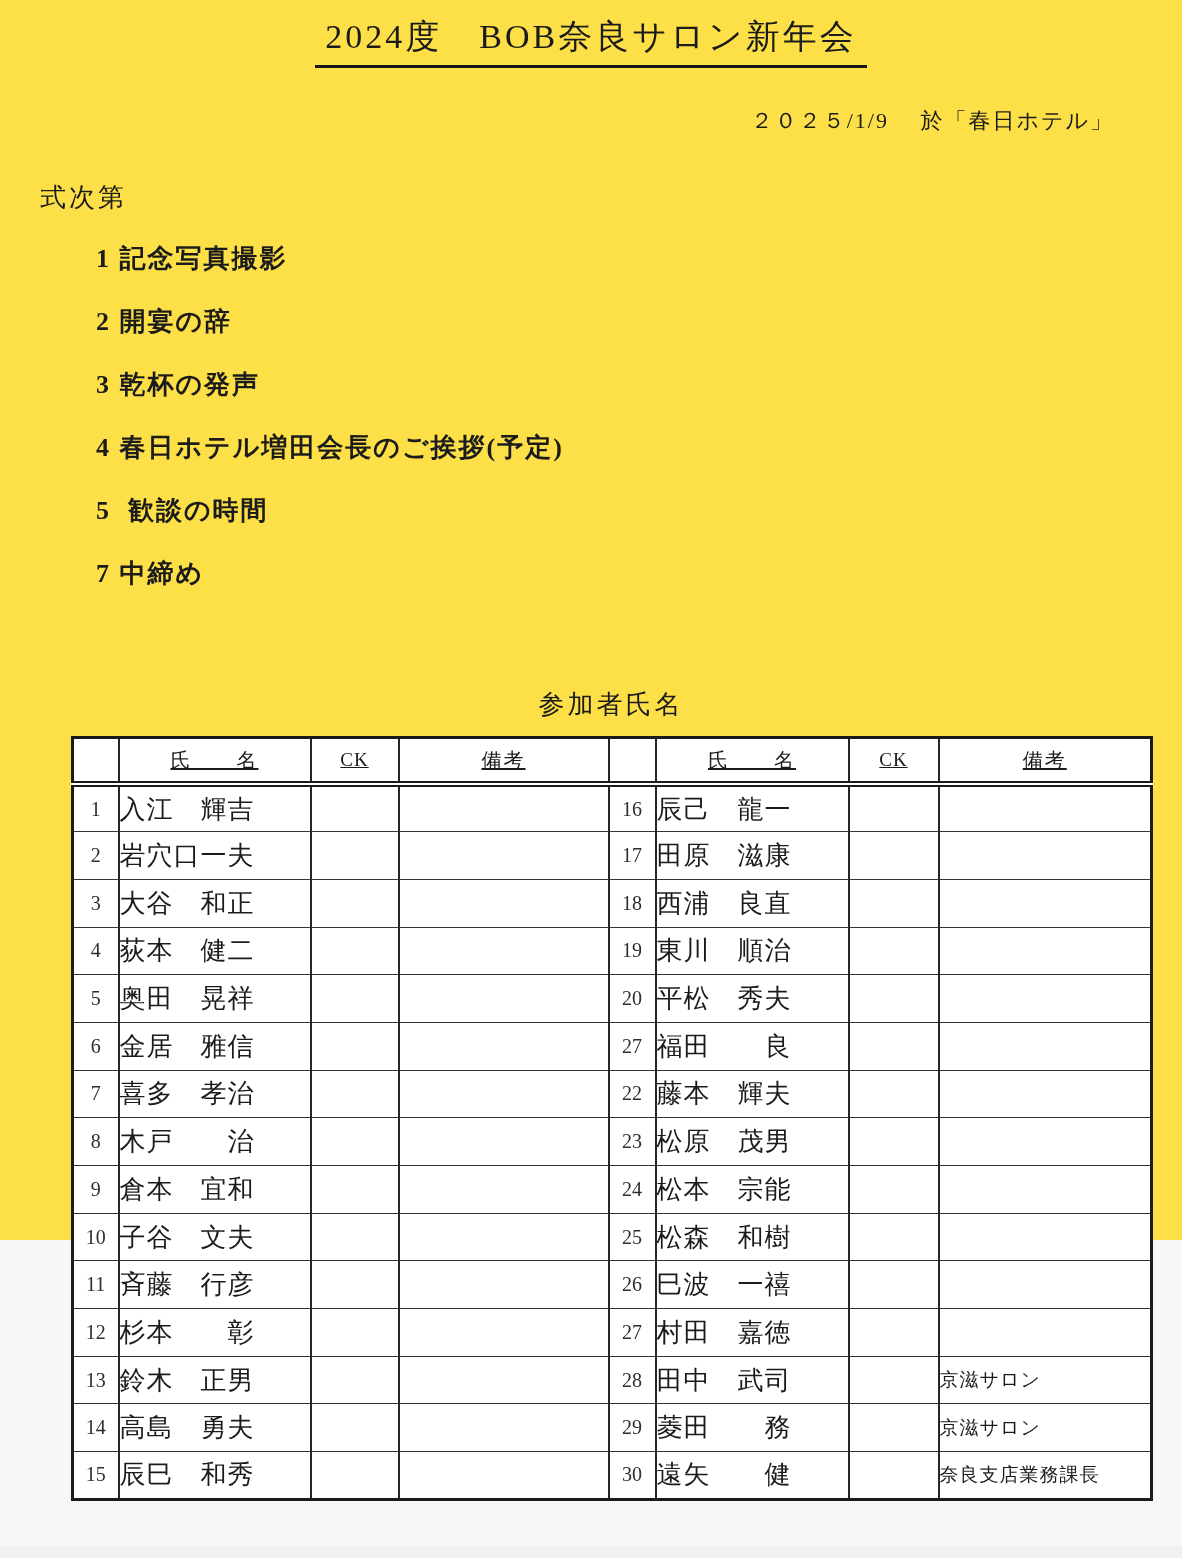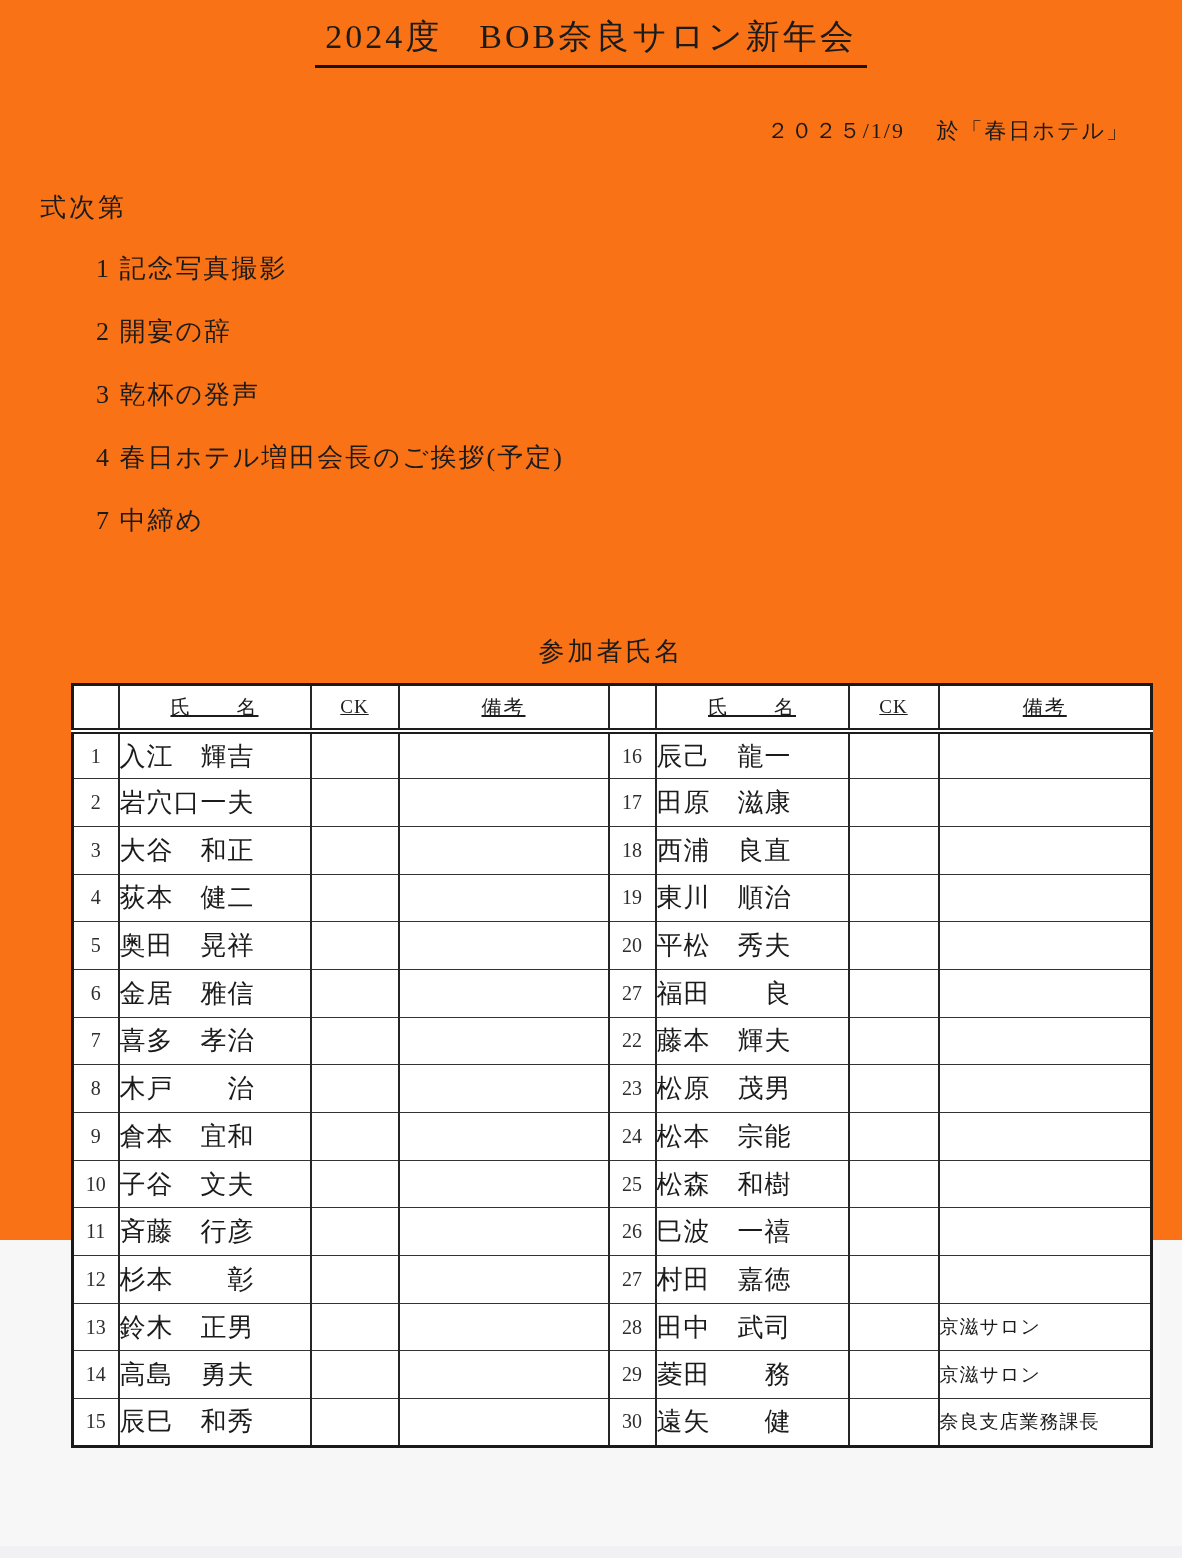--- a/index.html
+++ b/index.html
@@ -6,21 +6,21 @@
   body{
     width:1182px;height:1558px;
     background:#f7f7f8;
     font-family:"Liberation Serif","DejaVu Serif",serif;
     color:#1b1b1b;
     position:relative;
     overflow:hidden;
   }
   .page{
     width:1182px;height:1240px;
-    background:#f97316;
+    background:#fde047;
     box-sizing:border-box;
     padding-top:14px;
   }
   .bottom-strip{
     position:absolute;left:0;bottom:0;width:1182px;height:12px;
     background:#f1f1f3;
   }
 
   
   .title-wrap{text-align:center;}
@@ -29,35 +29,35 @@
     font-size:34px;
     letter-spacing:3px;
     font-weight:500;
     border-bottom:3px solid #161616;
     padding:0 10px 5px 10px;
     white-space:pre;
   }
 
   
   .date-line{
-    margin-top:48px;
+    margin-top:38px;
     text-align:right;
-    padding-right:52px;
+    padding-right:68px;
     font-size:22px;
     letter-spacing:2px;
     white-space:pre;
   }
 
   
   .agenda-heading{
     margin:44px 0 0 40px;
     font-size:26px;
     letter-spacing:3px;
   }
-  .agenda-list{margin:26px 0 0 96px;}
+  .agenda-list{margin:26px 0 0 96px;font-weight:bold;}
   .agenda-item{
     font-size:26px;
     letter-spacing:2px;
     margin-bottom:28px;
     white-space:pre;
   }
 
   
   .participants-heading{
     margin:96px 0 0 40px;
@@ -133,20 +133,21 @@
 
   <div class="date-line">２０２５/1/9　 於「春日ホテル」</div>
 
   <div class="agenda-heading">式次第</div>
 
   <div class="agenda-list">
       <div class="agenda-item">1 記念写真撮影</div>
       <div class="agenda-item">2 開宴の辞</div>
       <div class="agenda-item">3 乾杯の発声</div>
       <div class="agenda-item">4 春日ホテル増田会長のご挨拶(予定)</div>
+      <div class="agenda-item">5  歓談の時間</div>
       <div class="agenda-item">7 中締め</div>
     </div>
 
   <div class="participants-heading">参加者氏名</div>
 
   <div class="table-wrap">
     <table class="roster">
       <colgroup>
         <col class="c-no">
           <col class="c-name">

